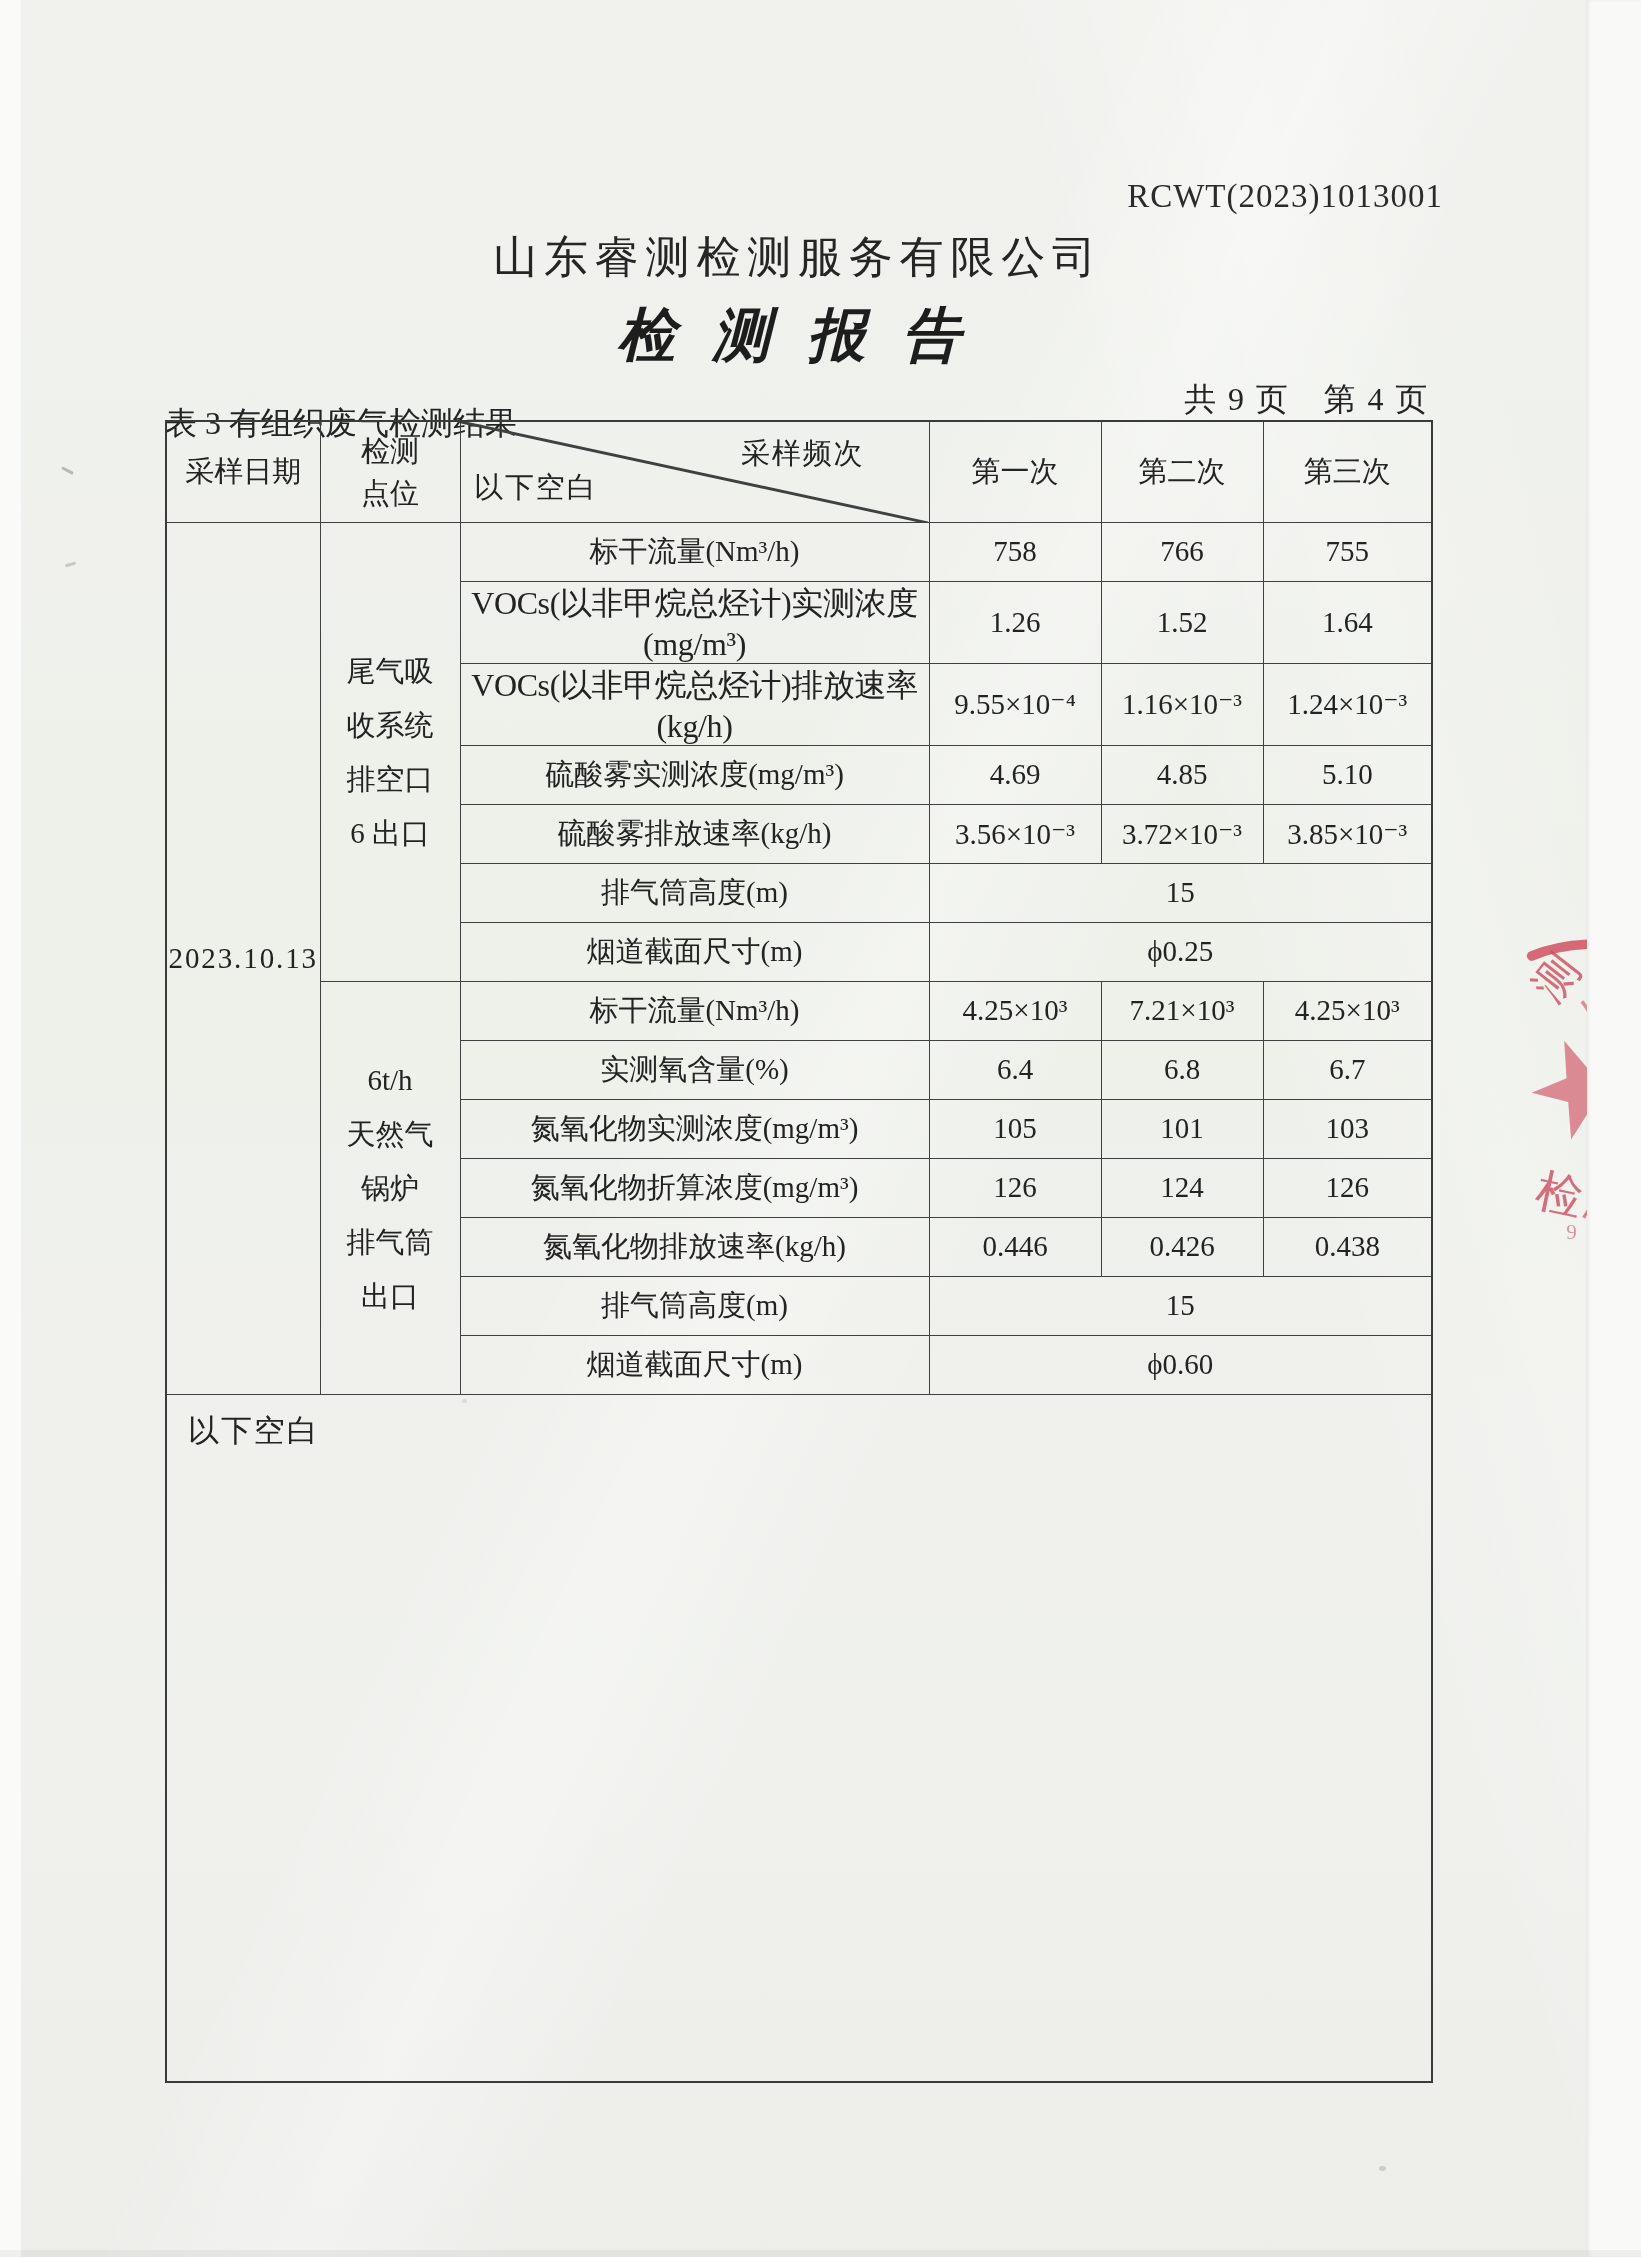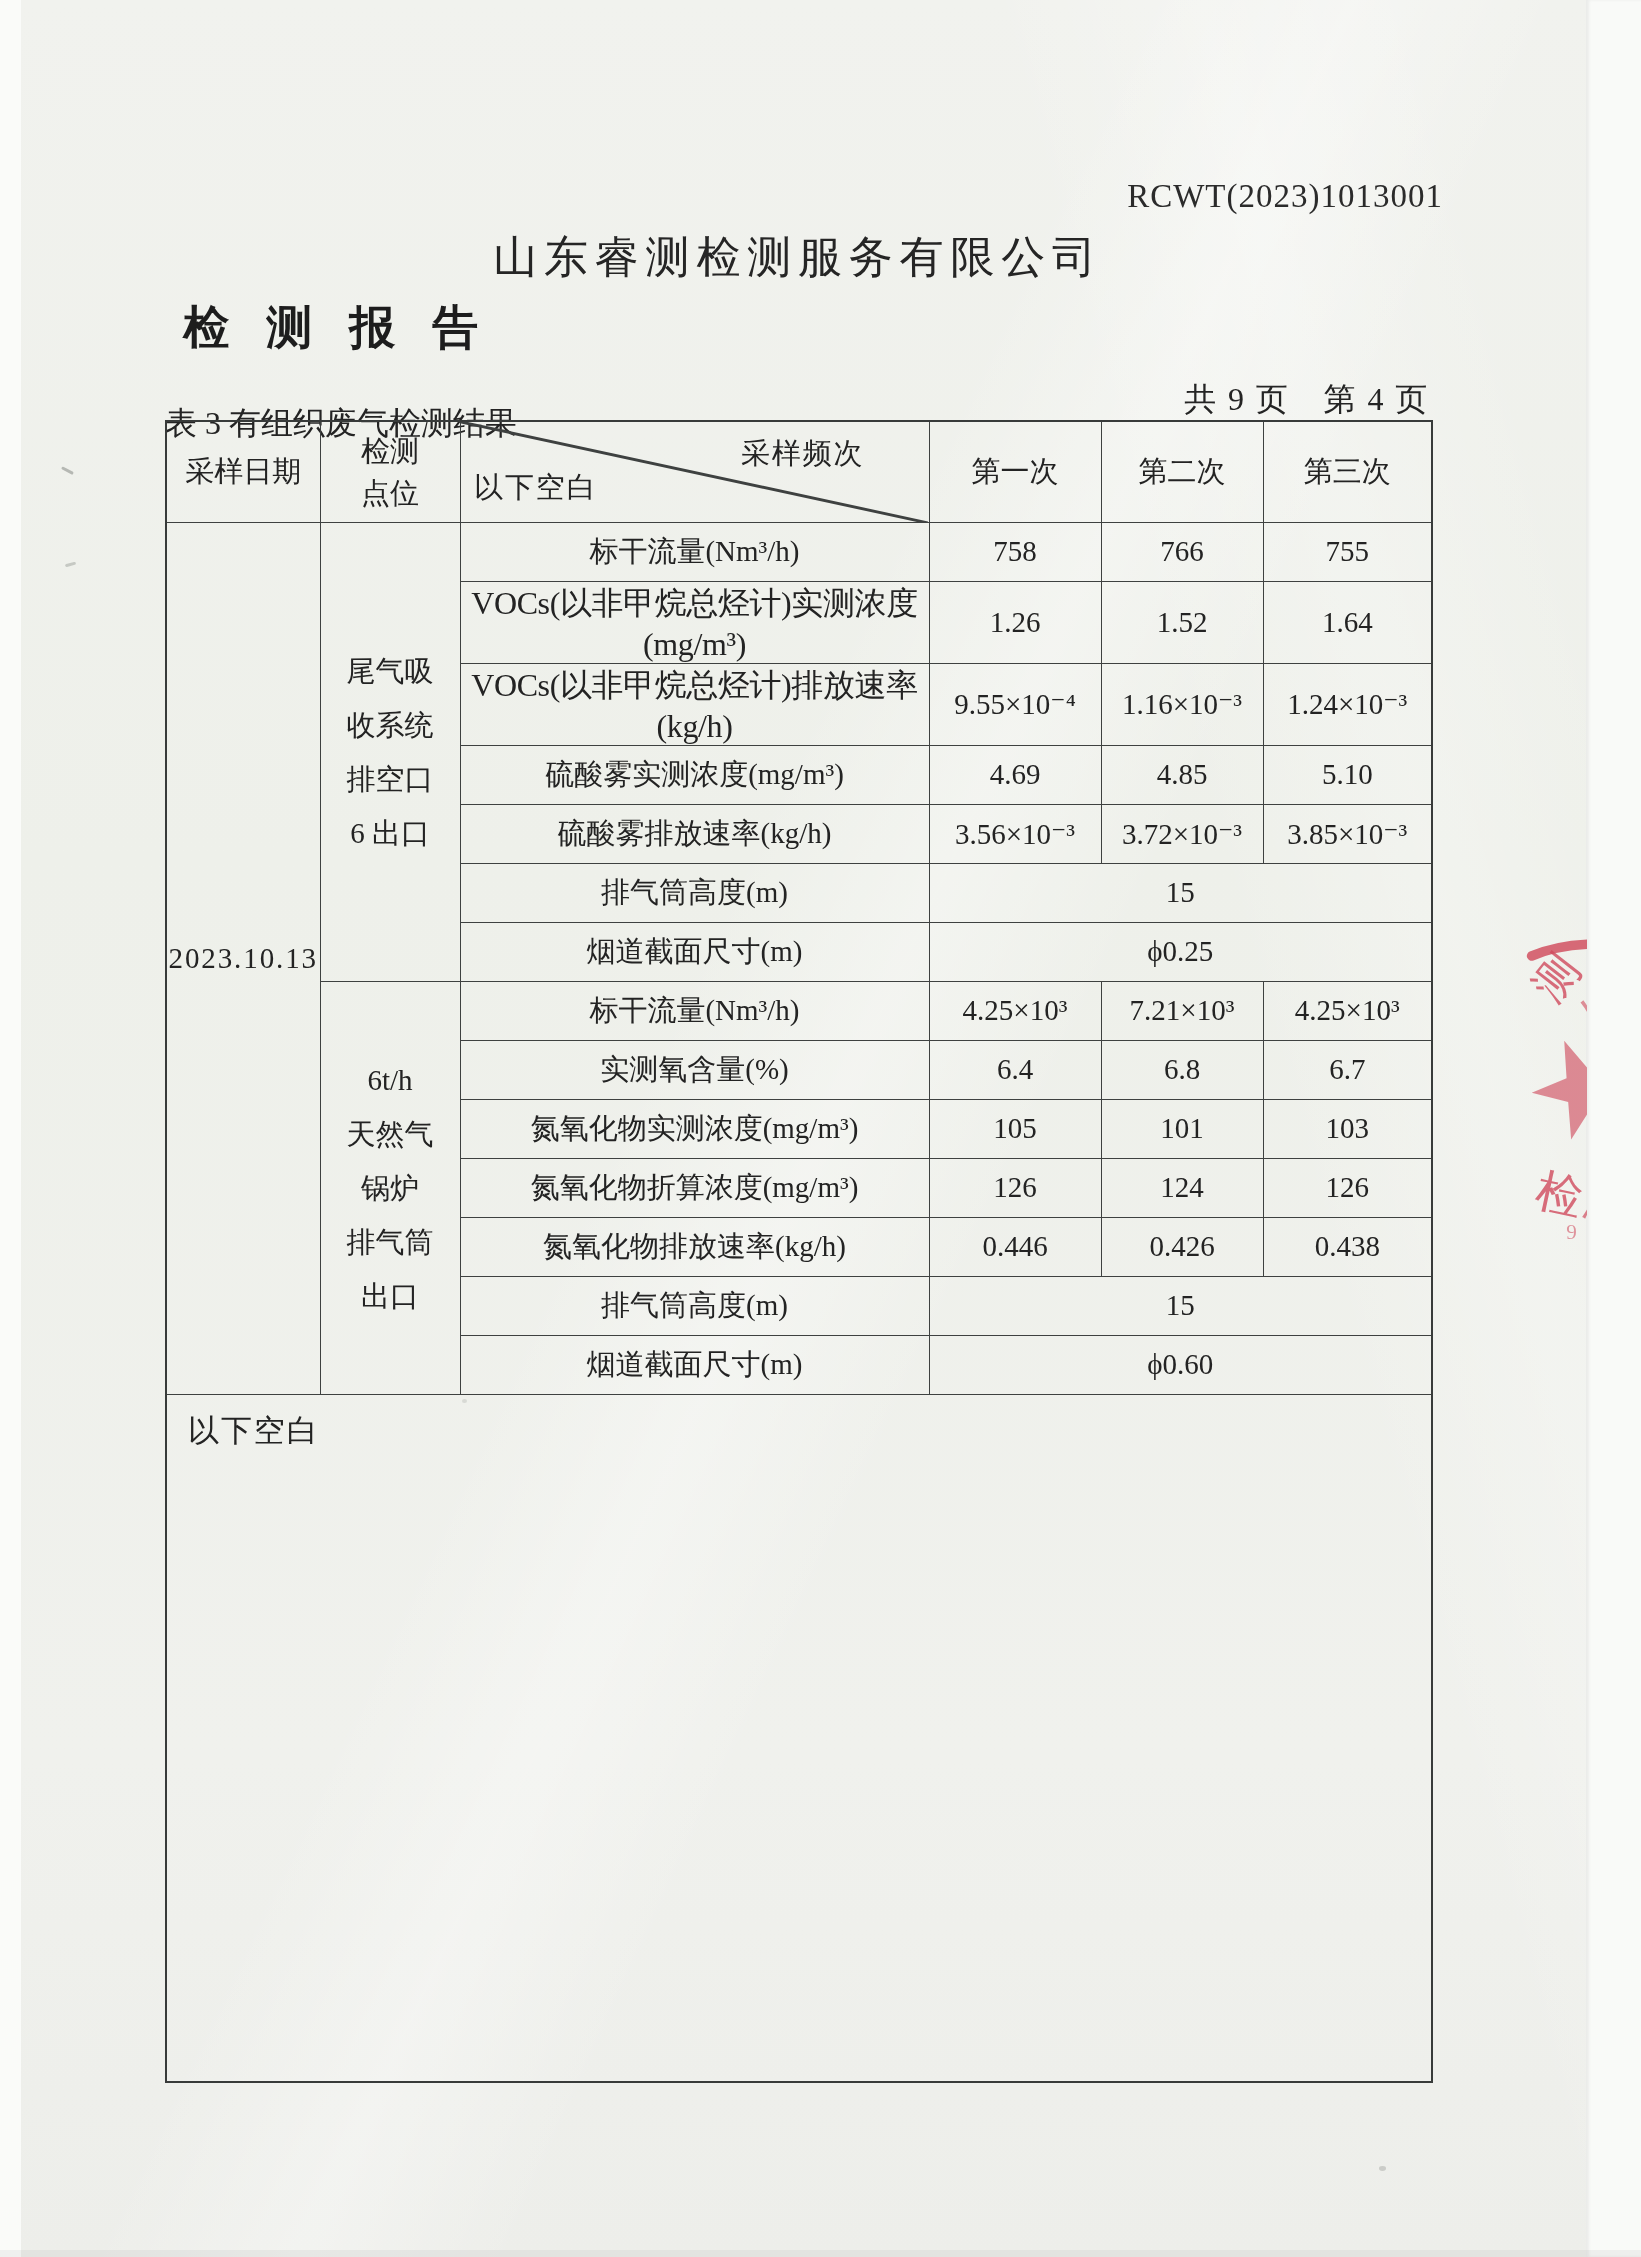--- a/index.html
+++ b/index.html
@@ -17,23 +17,23 @@
       linear-gradient(75deg, rgba(255,255,255,0) 70%, rgba(255,255,255,.22) 80%, rgba(255,255,255,0) 90%);
   }
   .edge-left  { position:absolute; left:0; top:0; width:21px; height:100%; background:#fafbf9; }
   .edge-right { position:absolute; left:1586px; top:0; width:55px; height:100%;
                 background:#f9faf8; box-shadow:inset 2.9px 0 2.9px rgba(60,60,55,.07); }
   .edge-bottom{ position:absolute; left:0; bottom:0; width:100%; height:6.8px; background:rgba(70,70,64,.06); }
 
   .report-no { position:absolute; top:178px; right:210px; font-size:33px; letter-spacing:1px; color:#2b2b2b; }
   .company   { position:absolute; top:228px; left:165px; width:1266px; text-align:center;
                font-size:44px; letter-spacing:6.8px; color:#252525; }
-  .title     { position:absolute; top:297px; left:165px; width:1266px; 
-               font-size:46px; font-weight:bold; letter-spacing:37px; padding-left:18.3px;
-               box-sizing:border-box; color:#1d1d1d; }
+  .title     { position:absolute; top:297px; left:165px; width:1266px; text-align:center;
+               font-size:58px; font-weight:bold; letter-spacing:37px; padding-left:18.3px;
+               box-sizing:border-box; color:#1d1d1d;font-style:italic; }
   .caption-row { position:absolute; top:378px; left:165px; width:1266px; height:41px; }
   .caption   { position:absolute; left:0; right:0; text-align:left; font-size:32px; color:#242424;margin-top:24px; }
   .page-info { position:absolute; right:1.9px; top:0; font-size:32px; color:#242424; letter-spacing:1.9px; }
 
   table.report-table {
     position:absolute; top:420px; left:165px; width:1266px;
     border-collapse:collapse; table-layout:fixed;
     border:2.9px solid #383b3a;
   }
   .report-table td {

